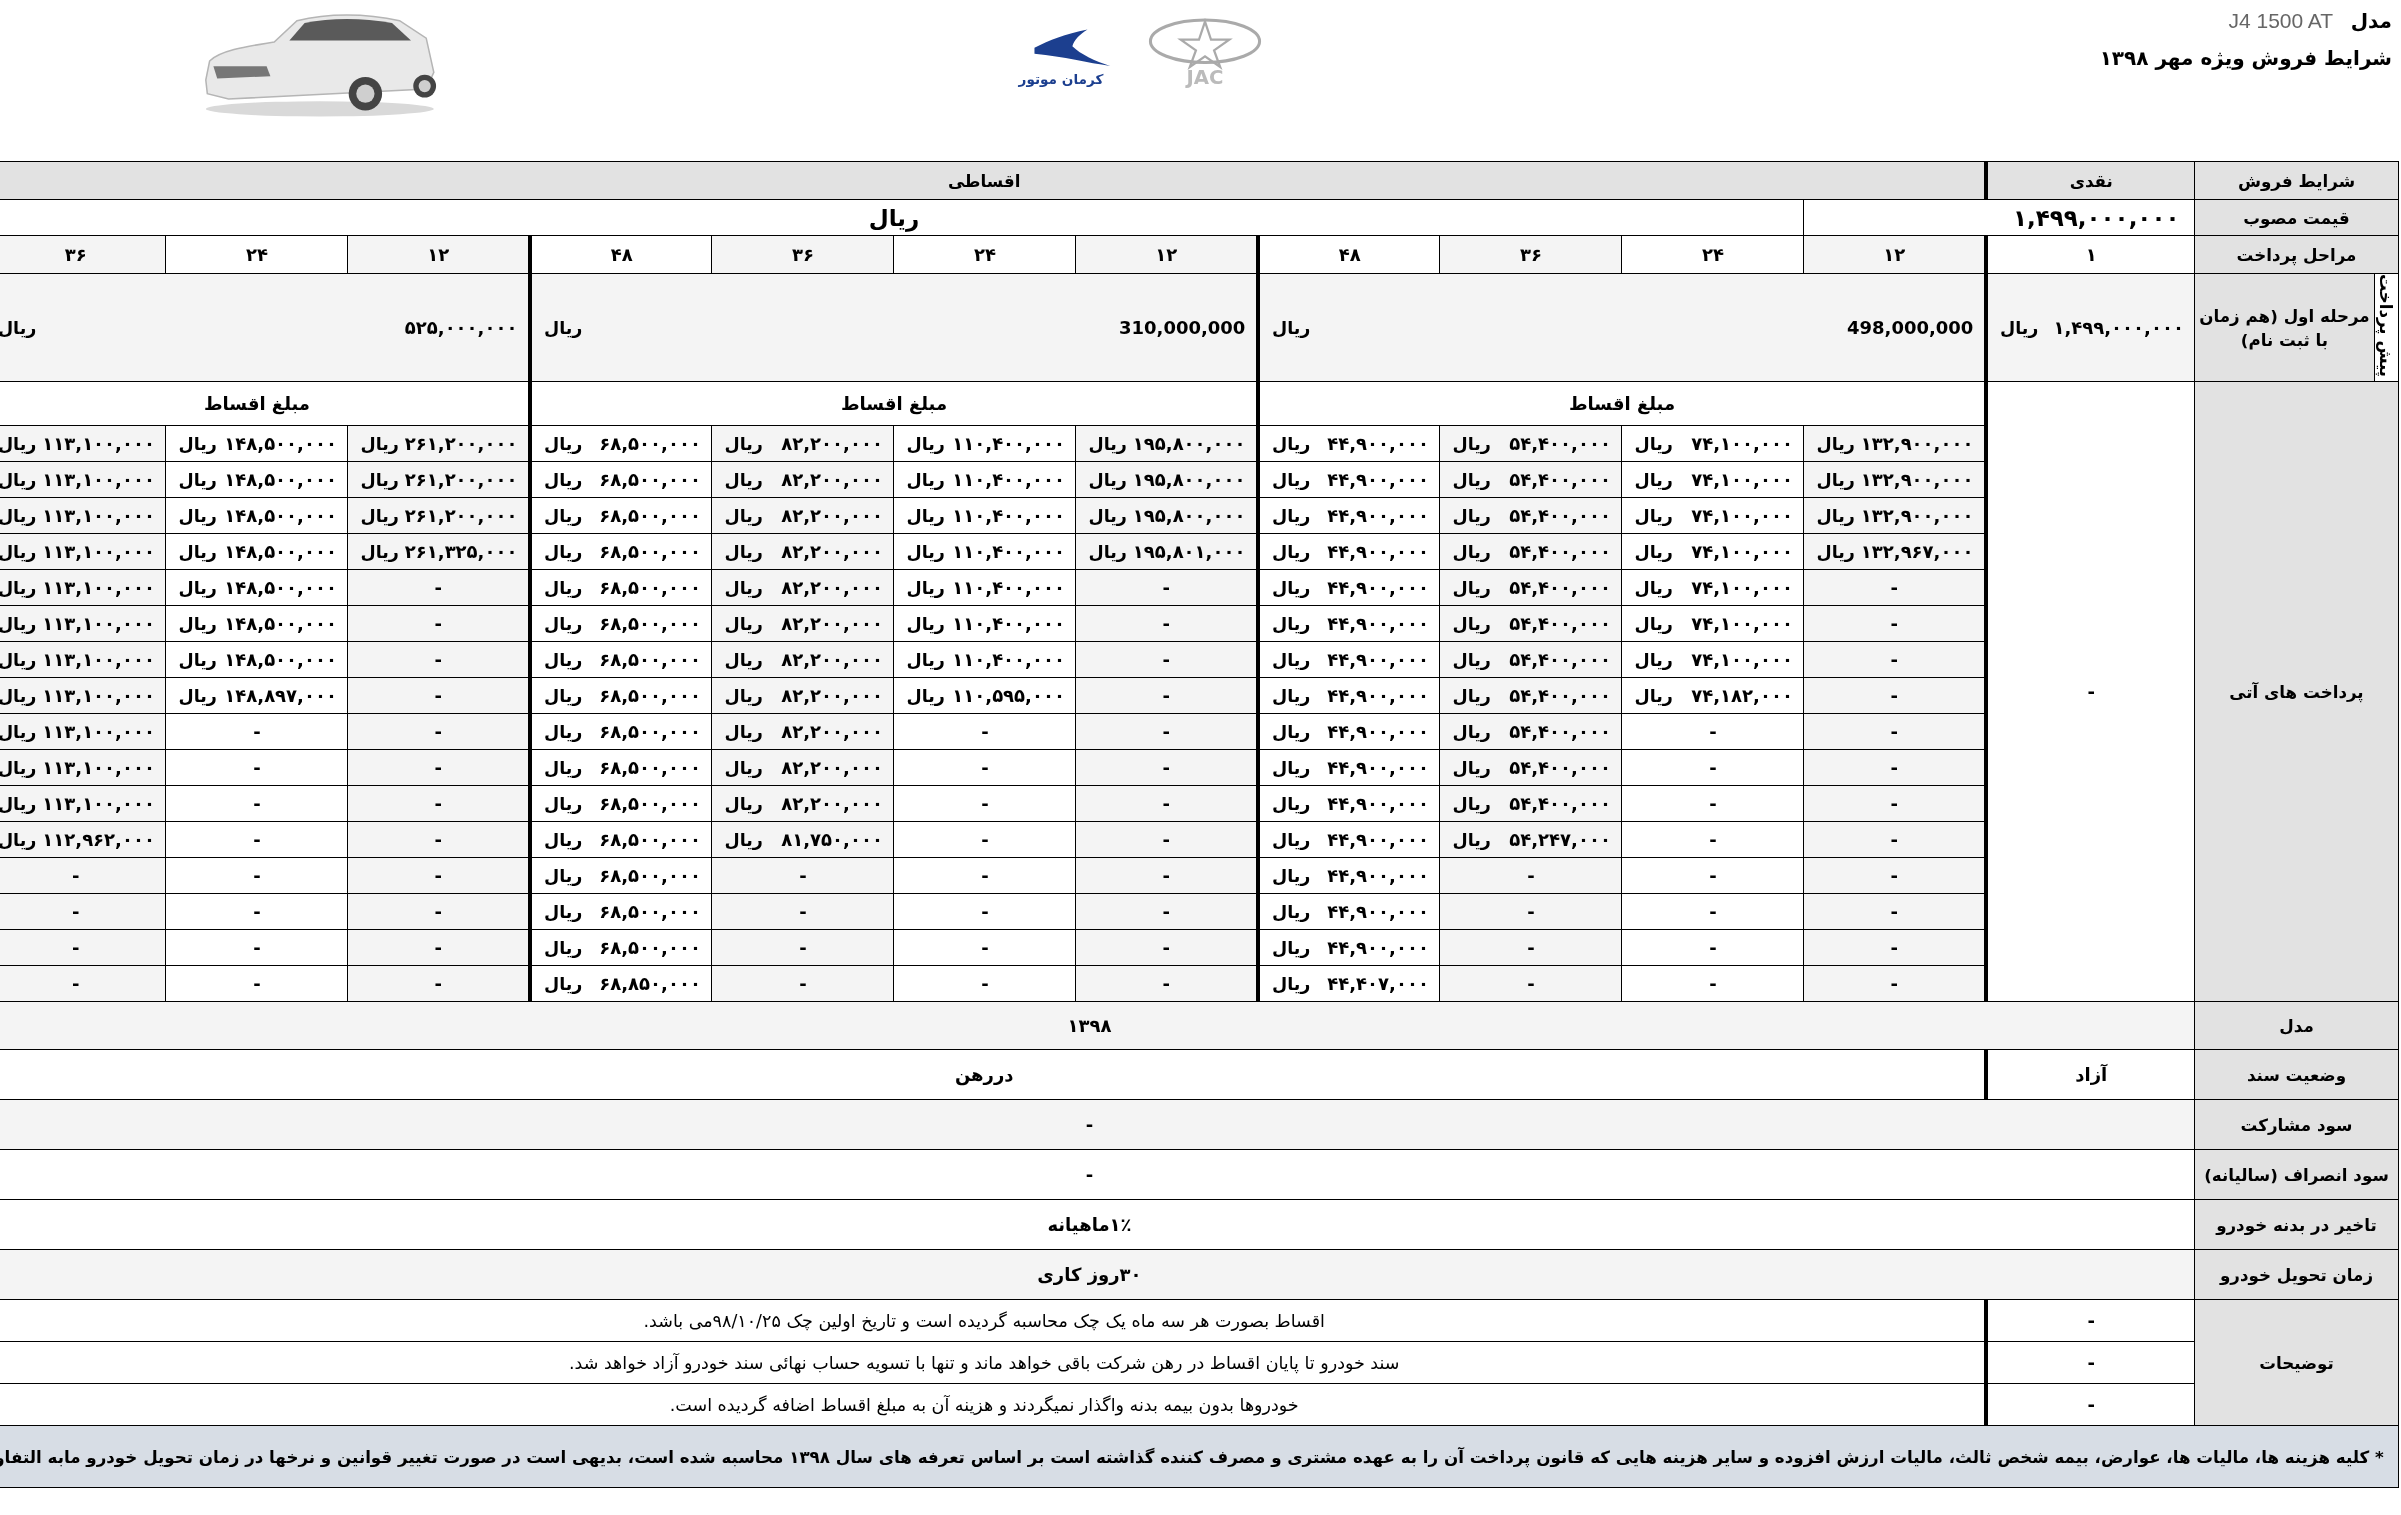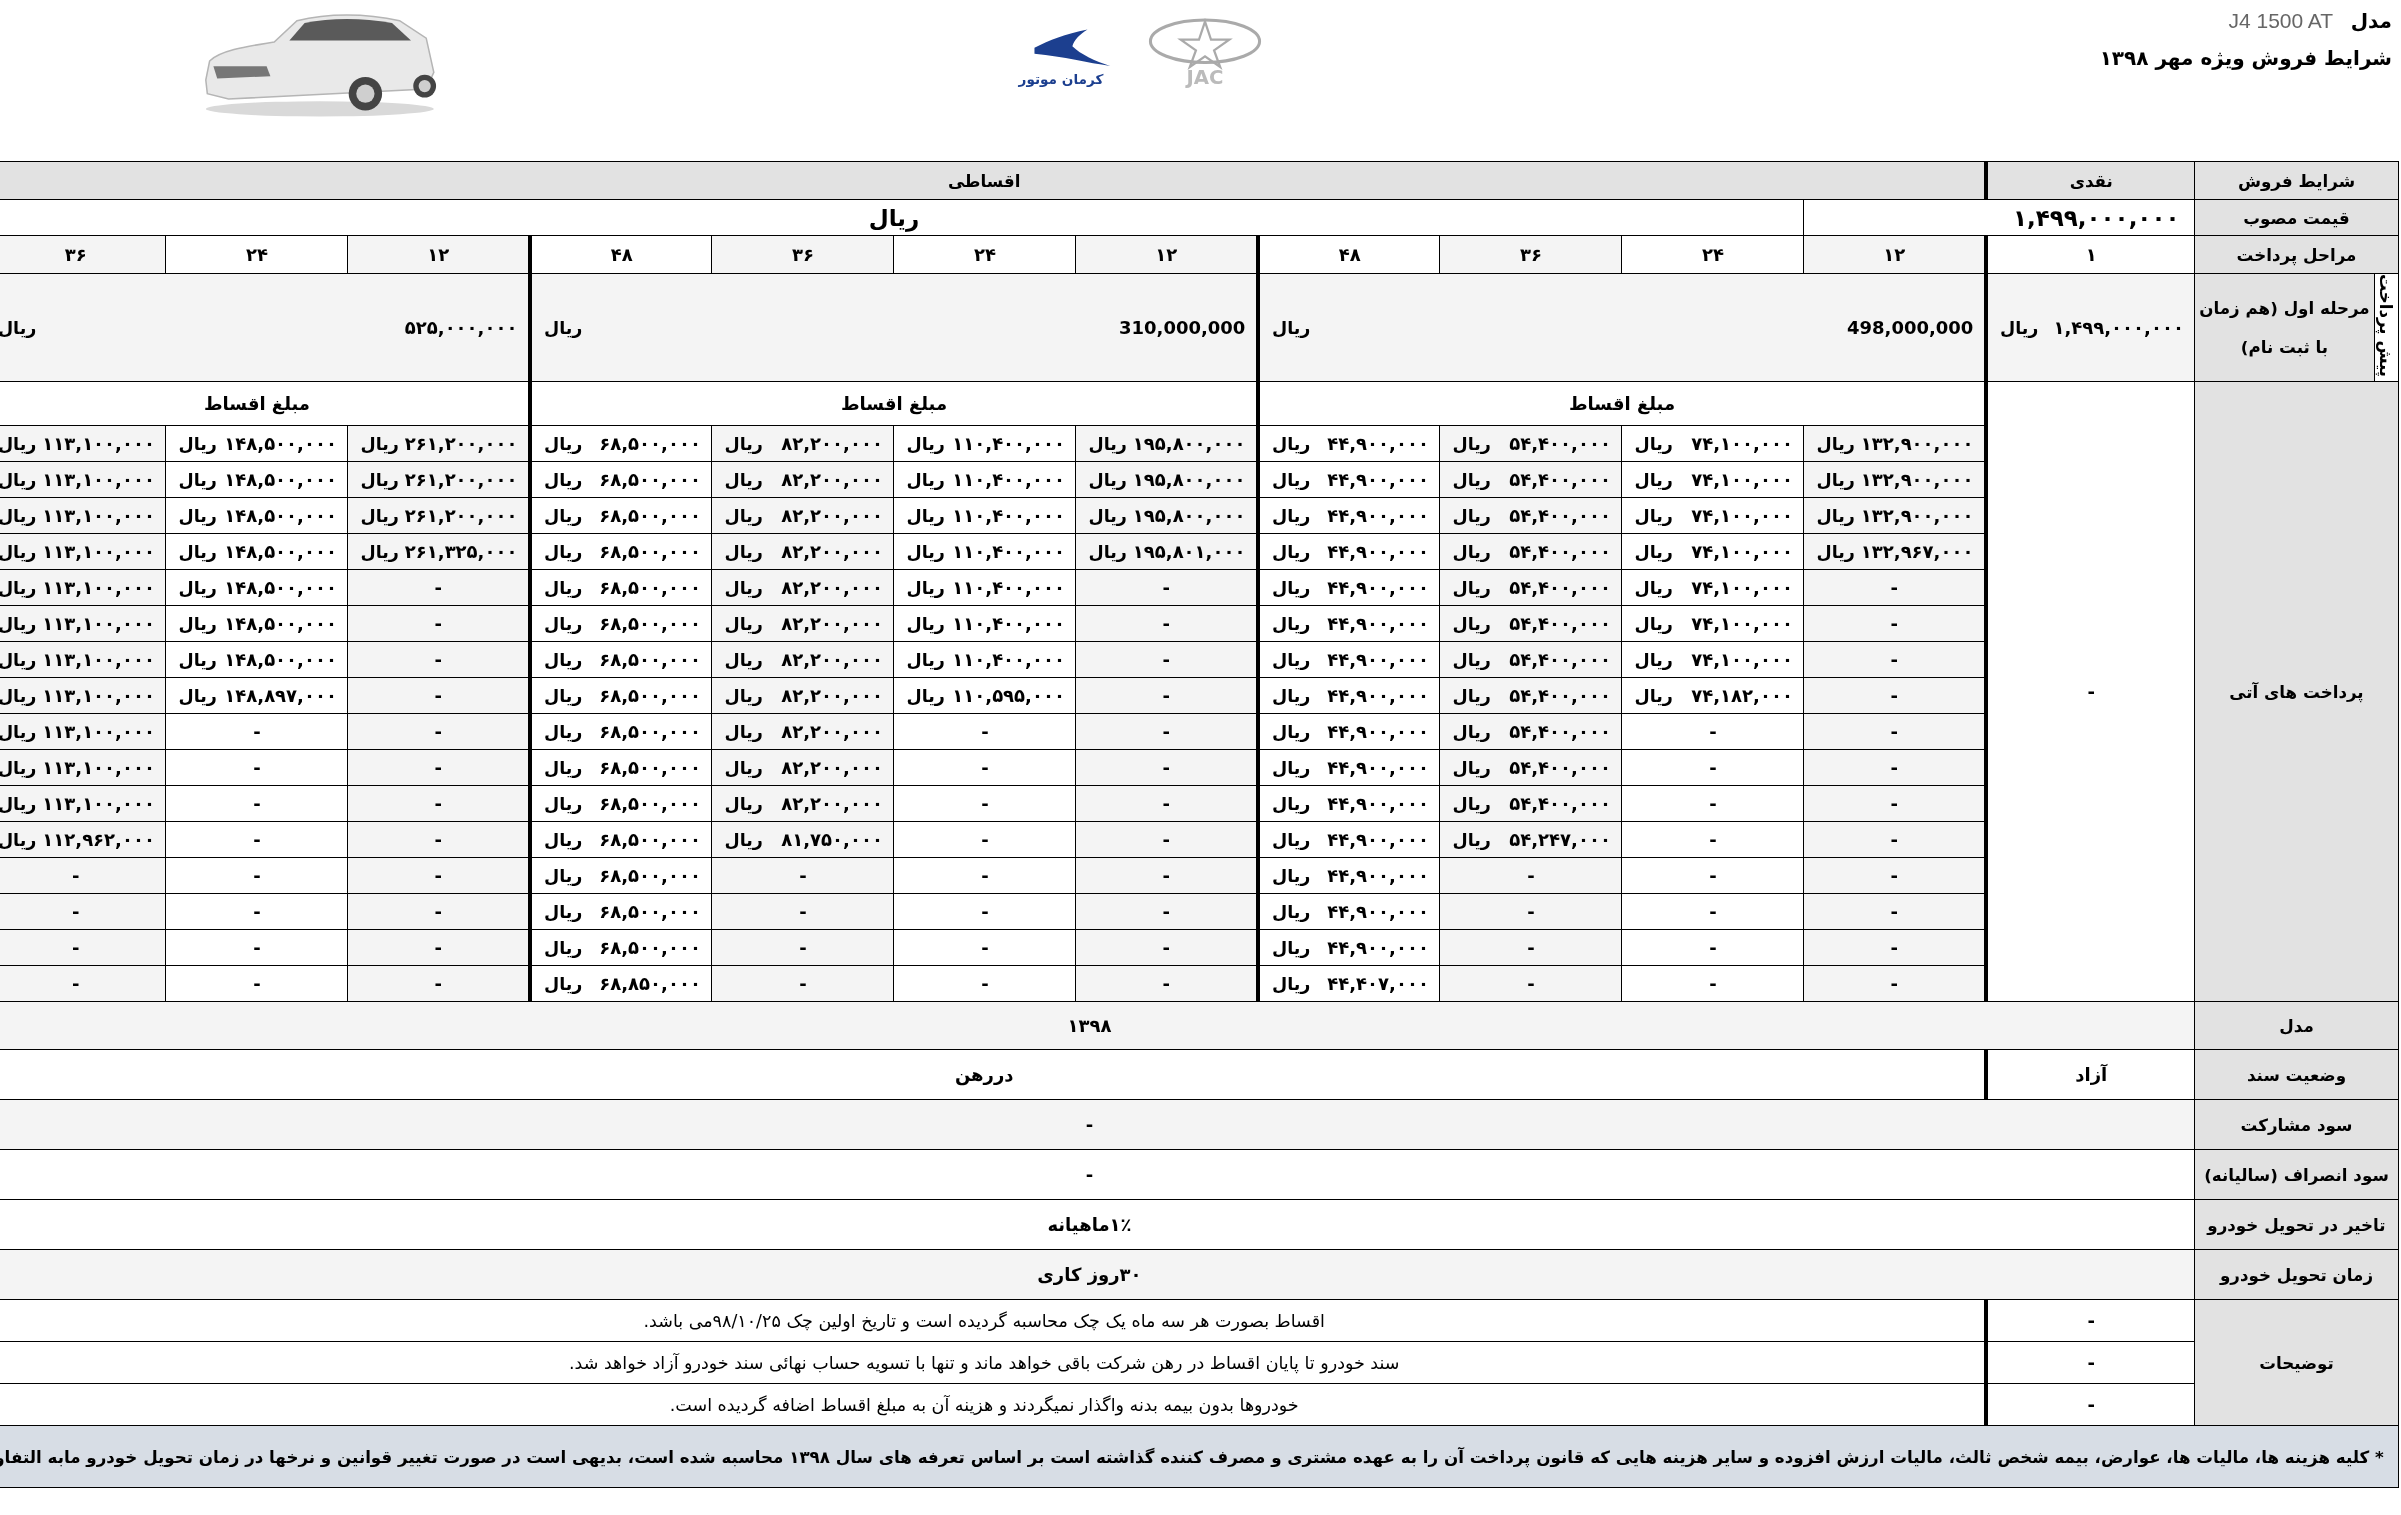--- a/index.html
+++ b/index.html
@@ -107,21 +107,21 @@
           <td class="g dl">۱۲</td>
           <td class="w dl">۲۴</td>
           <td class="g dl">۳۶</td>
           <td class="w thick-l">۴۸</td>
           <td class="g dl">۱۲</td>
           <td class="w dl">۲۴</td>
           <td class="g thick-l">۳۶</td>
         </tr>
         <tr>
           <td class="w" style="height: 85px;"><span class="vertical">پیش پرداخت</span></td>
-          <td class="lbl" style="white-space: normal; line-height: 39px;"><span>مرحله اول (هم زمان با ثبت نام)</span></td>
+          <td class="lbl" style="white-space: normal; line-height: 24px;"><span>مرحله اول (هم زمان با ثبت نام)</span></td>
           <td class="g thick-l">
             <div class="amt">
               <span class="num">۱,۴۹۹,۰۰۰,۰۰۰</span>
               <span class="cur">ریال</span>
             </div>
           </td>
           <td class="g thick-l" colspan="4">
             <div class="amt">
               <span class="num">498,000,000</span>
               <span class="cur">ریال</span>
@@ -886,21 +886,21 @@
         </tr>
         <tr>
           <td class="lbl" colspan="2" style="height: 49px;">سود مشارکت</td>
           <td class="g" colspan="12">-</td>
         </tr>
         <tr>
           <td class="lbl" colspan="2" style="height: 49px;">سود انصراف (سالیانه)</td>
           <td class="w" colspan="12">-</td>
         </tr>
         <tr>
-          <td class="lbl" colspan="2" style="height: 49px;">تاخیر در تحویل خودرو</td>
+          <td class="lbl" colspan="2" style="height: 49px;">تاخیر در بدنه خودرو</td>
           <td class="w" colspan="12">۱٪ماهیانه</td>
         </tr>
         <tr>
           <td class="lbl" colspan="2" style="height: 49px;">زمان تحویل خودرو</td>
           <td class="g" colspan="12">۳۰روز کاری</td>
         </tr>
         <tr>
           <td class="lbl" colspan="2" rowspan="3">توضیحات</td>
           <td class="w thick-l" style="height: 41px;">-</td>
           <td class="w notes" colspan="11">اقساط بصورت هر سه ماه یک چک محاسبه گردیده است و تاریخ اولین چک  ۹۸/۱۰/۲۵می باشد.</td>

